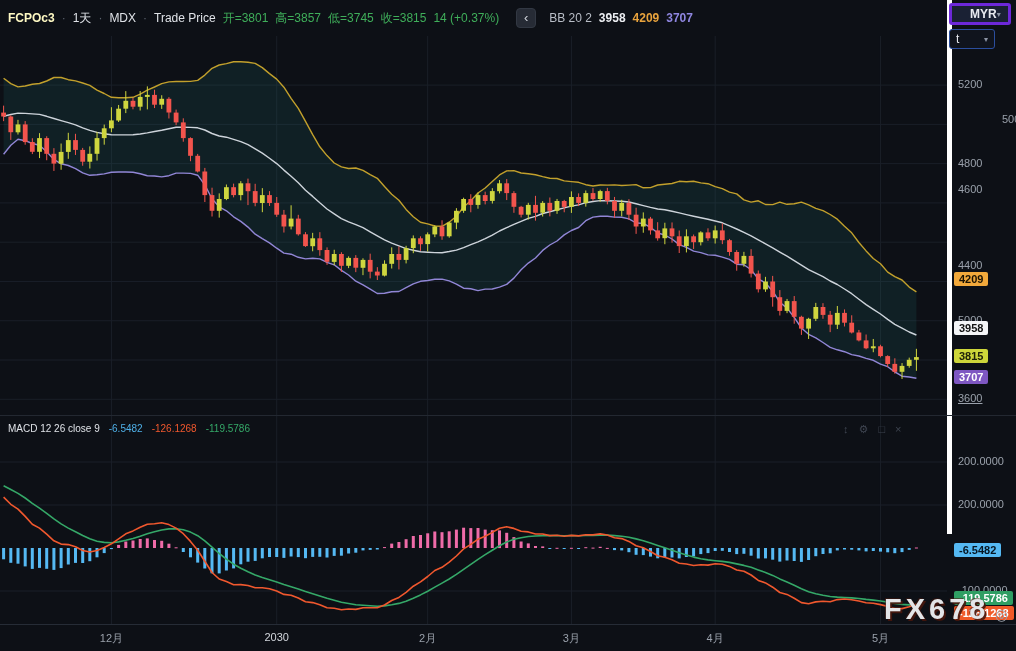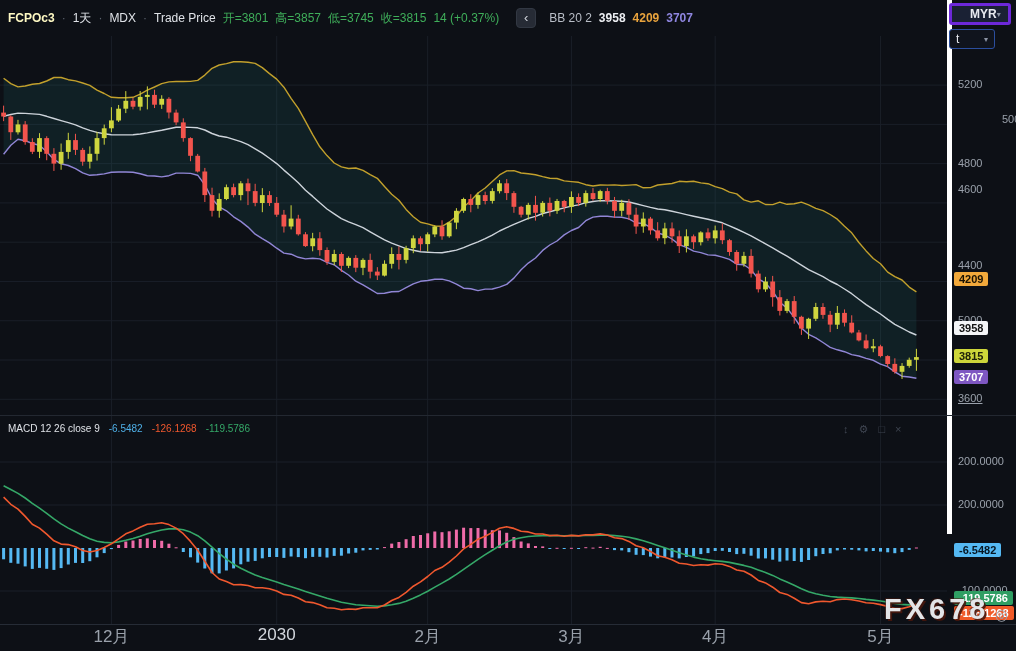--- a/index.html
+++ b/index.html
@@ -27,21 +27,21 @@
   #macd-svg{position:absolute;left:0;top:416px;z-index:1;}
   .sep{position:absolute;left:0;top:415px;width:1016px;height:1px;background:#232831;z-index:4;}
   
   #axis-col{position:absolute;left:947px;top:0;width:69px;height:534px;background:#0d1016;
     border-left:5px solid #ffffff;z-index:3;}
   .tick{position:absolute;left:6px;font-size:11px;color:#9aa1ab;}
   .badge{position:absolute;left:2px;font-size:11px;font-weight:600;padding:1px 5px;border-radius:2px;}
   
   #time-axis{position:absolute;left:0;top:624px;width:1016px;height:27px;background:#0d1016;
     border-top:1px solid #262c36;z-index:2;}
-  .tlabel{position:absolute;top:0;font-size:17px;color:#9aa1ab;transform:translateX(-50%);}
+  .tlabel{position:absolute;top:6px;font-size:11px;color:#9aa1ab;transform:translateX(-50%);}
   .tlabel.em{color:#d2d6dc;}
   
   .macd-legend{position:absolute;left:8px;top:423px;display:flex;gap:9px;font-size:10px;z-index:5;}
   .mhist{color:#4fb0e8;}
   .mline{color:#f0582e;}
   .msig{color:#35a868;}
   .pane-controls{position:absolute;left:843px;top:423px;display:flex;gap:10px;font-size:11px;
     color:#3e4450;z-index:5;}
   .pane-controls span{cursor:pointer;}
   

